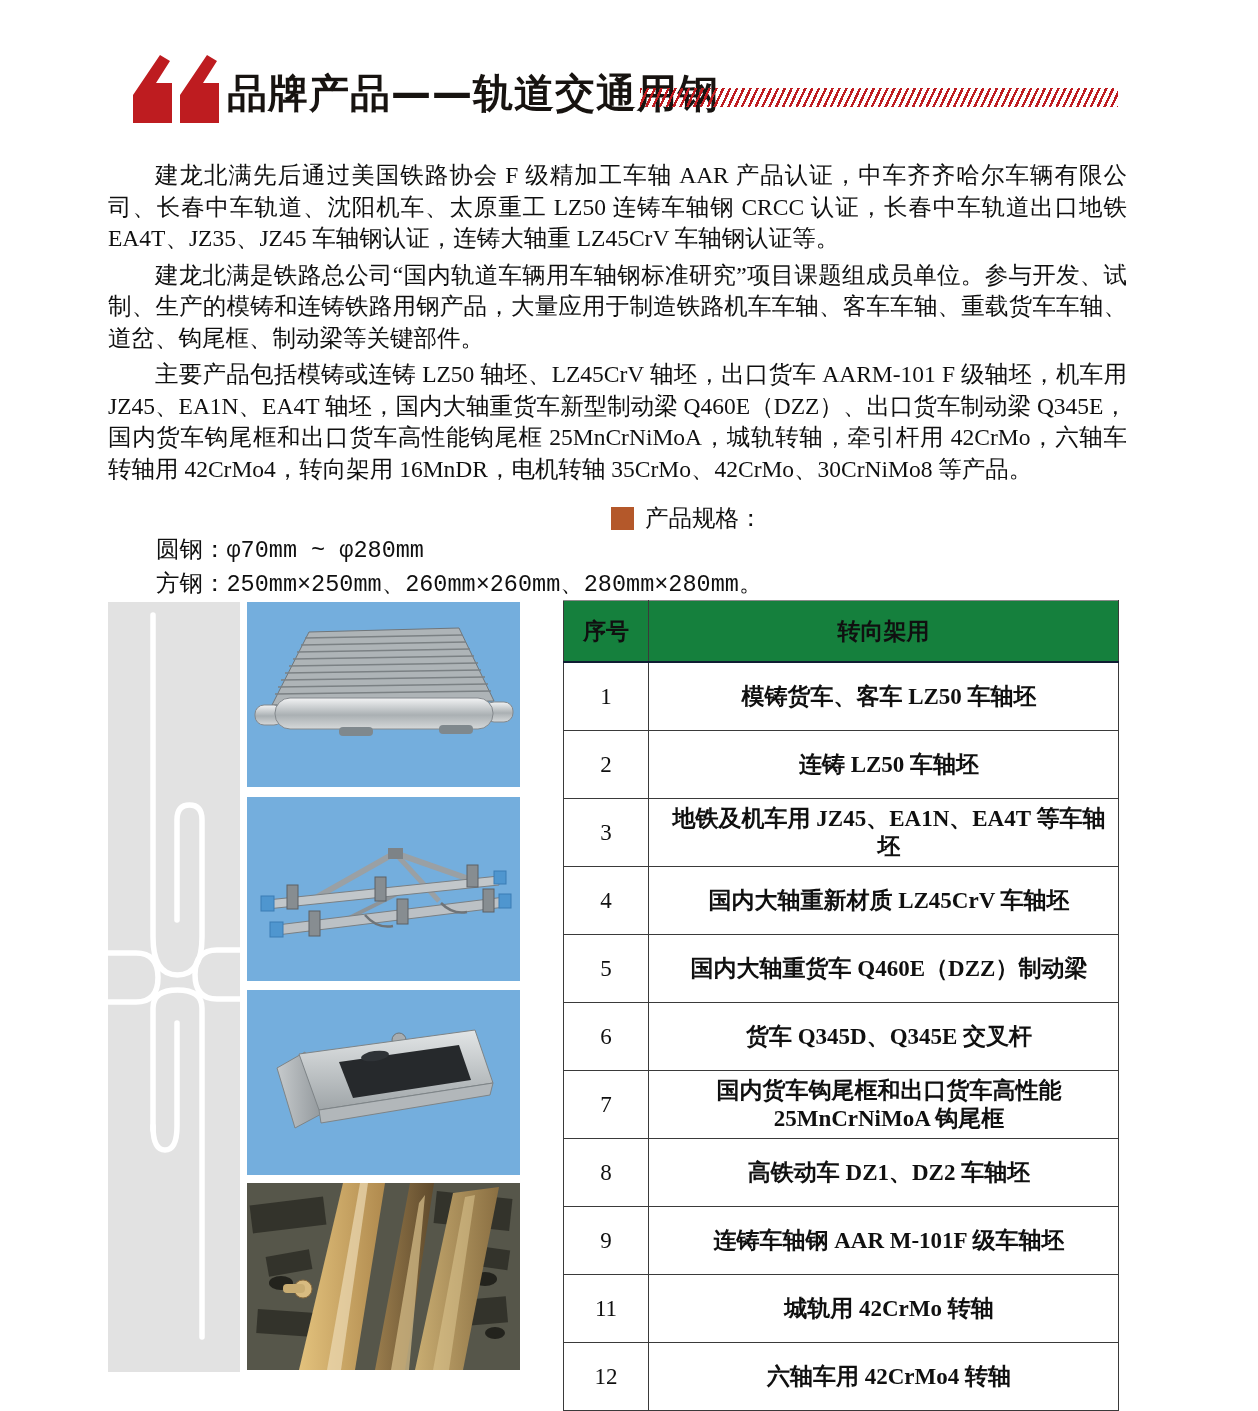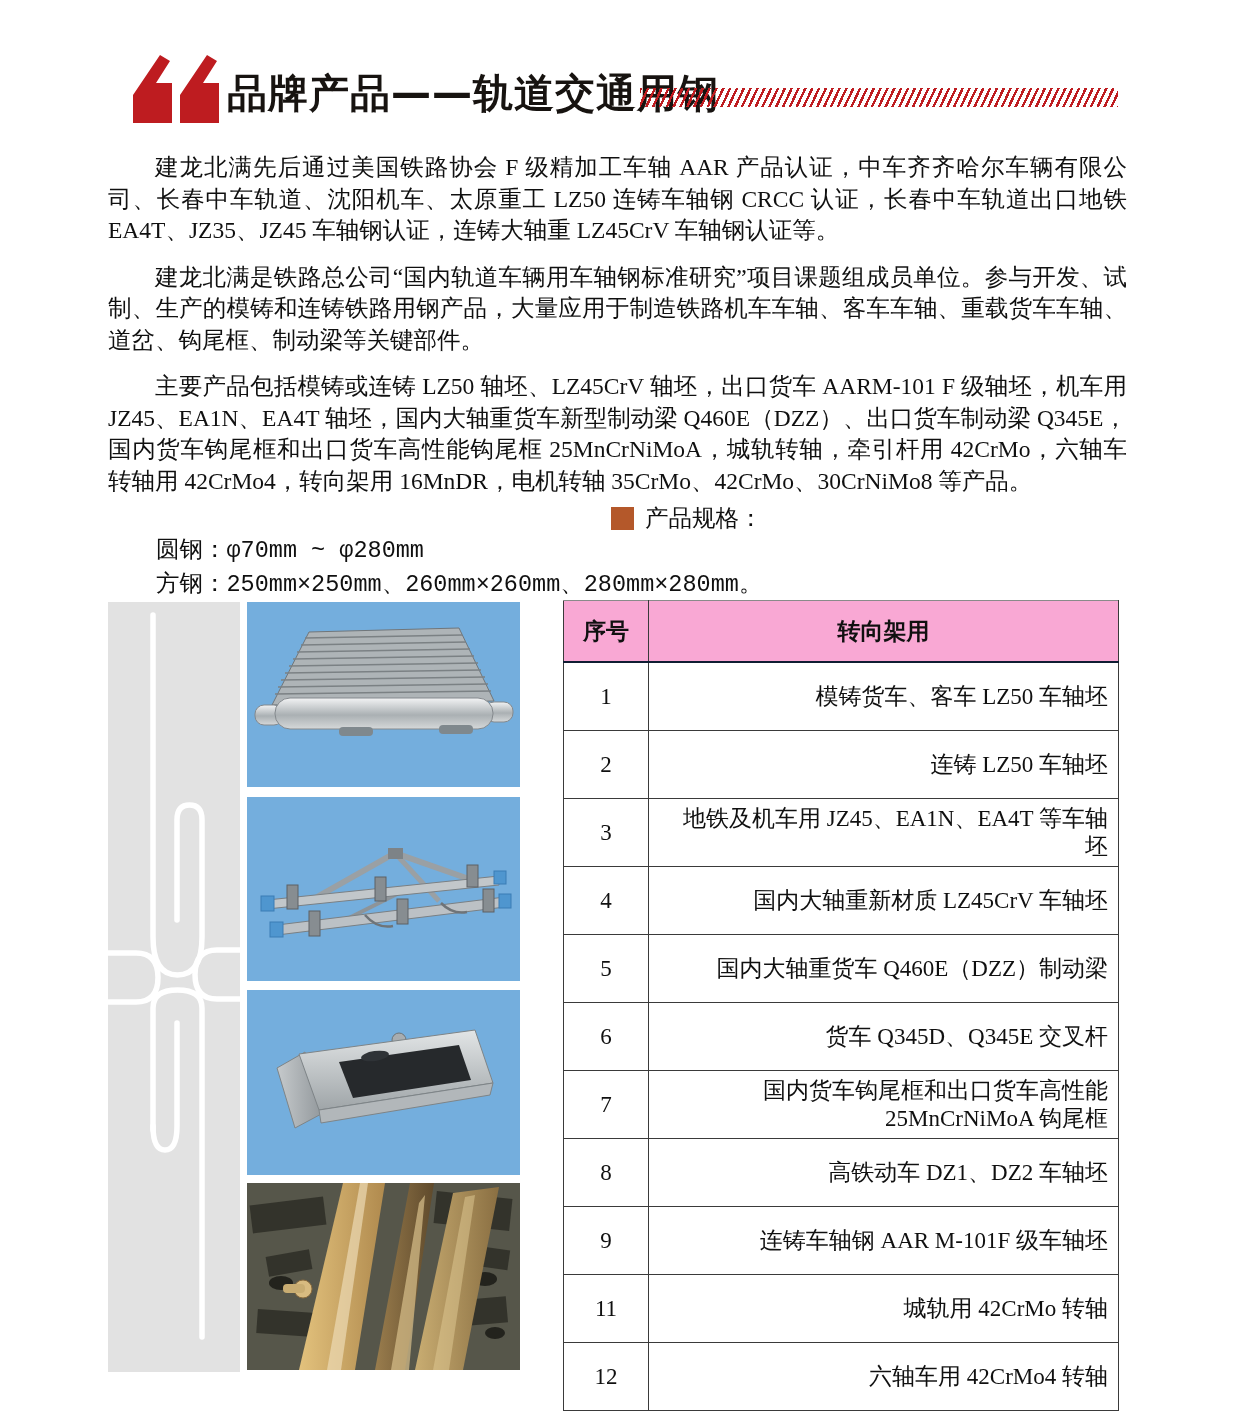--- a/index.html
+++ b/index.html
@@ -13,25 +13,25 @@
     position:absolute;left:227px;top:66px;margin:0;
     font-family:"DejaVu Sans","Liberation Sans",sans-serif;
     font-size:40px;font-weight:bold;letter-spacing:1px;color:#171310;white-space:nowrap;
   }
   .title-stripes{
     position:absolute;left:640px;top:88px;width:478px;height:19px;
     background:repeating-linear-gradient(115deg,#be1c20 0 2.4px,rgba(0,0,0,0) 2.4px 6.2px);
   }
   
   .intro{
-    position:absolute;left:108px;top:152px;width:1019px;
+    position:absolute;left:108px;top:160px;width:1019px;
     font-size:23.5px;line-height:31.5px;text-align:justify;color:#101010;
   }
   .intro p{margin:0 0 0 0;text-indent:2em;}
-  .intro p + p{margin-top:15px;}
+  .intro p + p{margin-top:5px;}
   
   .specs{position:absolute;left:156px;top:502px;font-size:23.5px;color:#101010;}
   .spec-head{display:flex;align-items:center;height:32px;justify-content:flex-end;}
   .spec-bullet{width:23px;height:23px;background:#b4582a;margin-right:11px;flex:0 0 auto;}
   .spec-item{height:34px;line-height:34px;white-space:nowrap;font-family:Liberation Mono, monospace;}
   .spec-item:first-of-type{margin-top:2px;}
   
   .gray-panel{position:absolute;left:108px;top:602px;width:132px;height:770px;background:#e2e2e2;}
   .gray-panel svg{display:block;width:100%;height:100%;}
   .tile{position:absolute;left:247px;width:273px;background:#74aedd;}
@@ -41,28 +41,28 @@
   .tile-3{top:990px;height:185px;}
   .tile-4{top:1183px;height:187px;background:#56564a;}
   
   .product-table{
     position:absolute;left:563px;top:600px;width:556px;
     border-collapse:collapse;table-layout:fixed;
     font-size:23px;color:#101010;
   }
   .product-table col.c-no{width:85px;}
   .product-table th{
-    height:58px;background:#f9a8d4;font-weight:bold;text-align:center;
+    height:58px;background:#15803d;font-weight:bold;text-align:center;
     border:1px solid #3a3a3a;border-bottom:2px solid #0f1d33;border-top:1px solid #8a8a8a;
   }
   .product-table td{
     height:59px;border:1px solid #3a3a3a;line-height:1.18;
   }
   .product-table td.no{text-align:center;}
-  .product-table td.name{padding:4px 10px 4px 21px;text-align:right;}
+  .product-table td.name{padding:4px 10px 4px 21px;text-align:center;font-weight:bold;}
 </style>
 </head>
 <body>
 
 <div class="page">
 
   <svg class="quote-icon" viewBox="0 0 88 72" aria-hidden="true">
     <path fill="#be1c20" d="M0,72 V44 L27,4 L37,10 L23,32 L39,32 V72 Z"></path>
     <path fill="#be1c20" d="M47,72 V44 L74,4 L84,10 L70,32 L86,32 V72 Z"></path>
   </svg>

